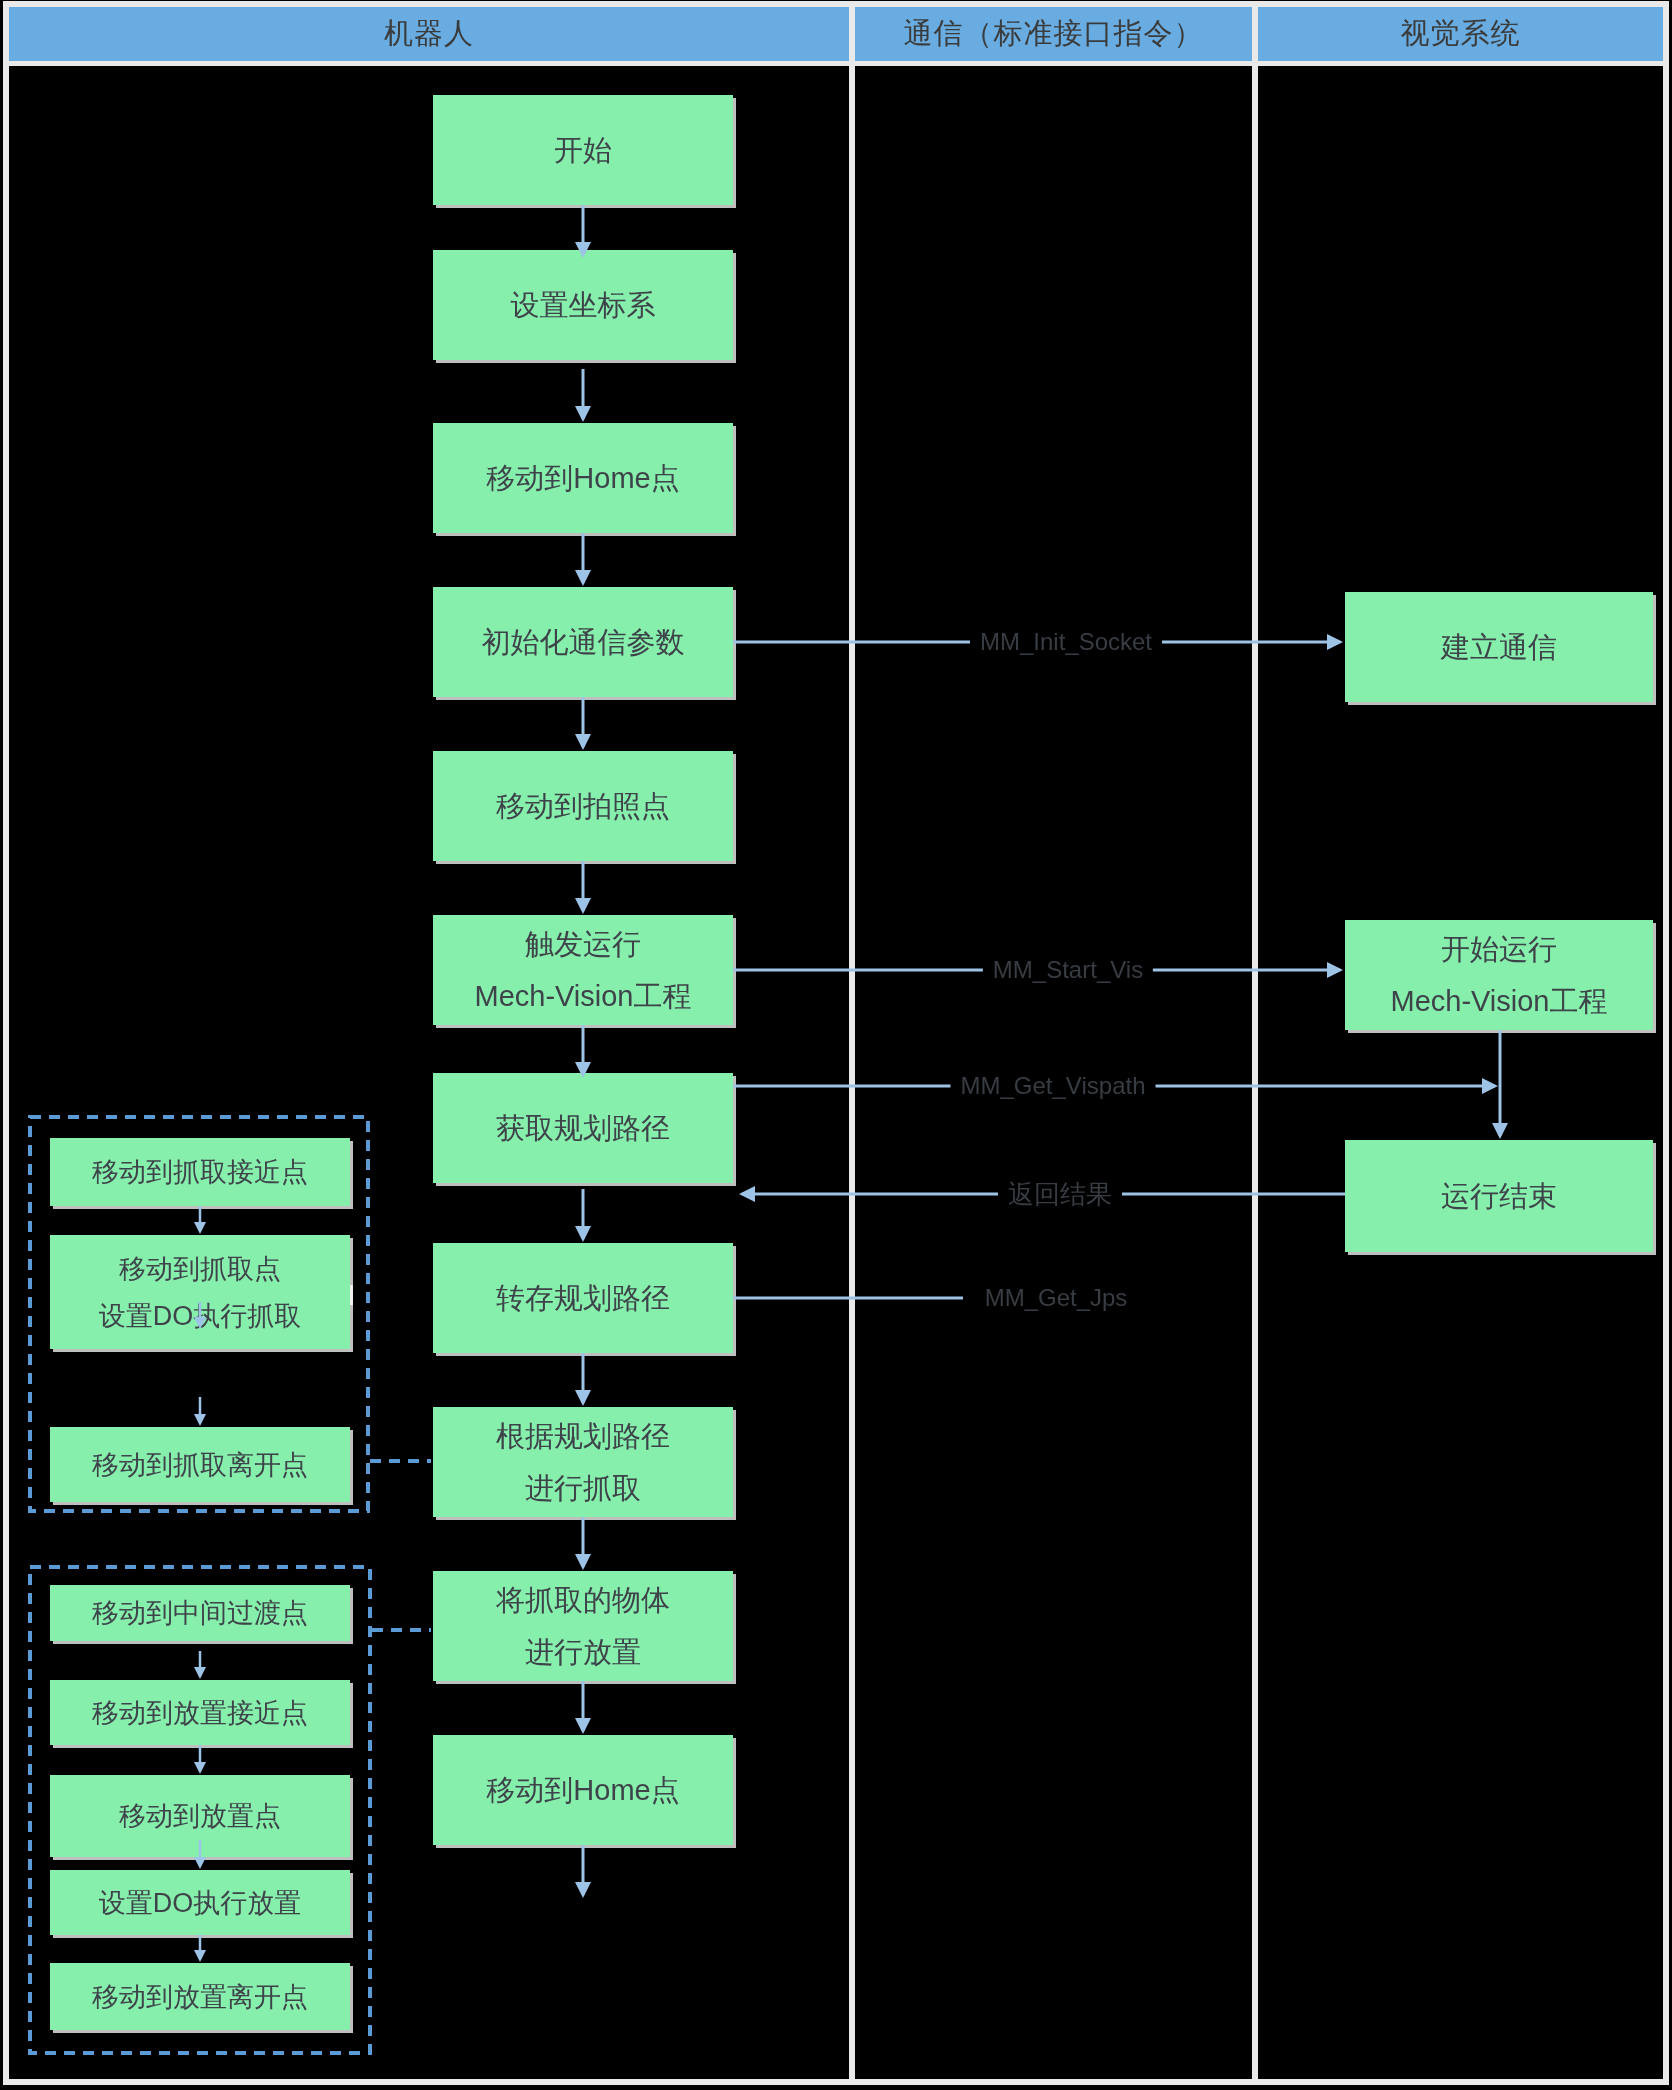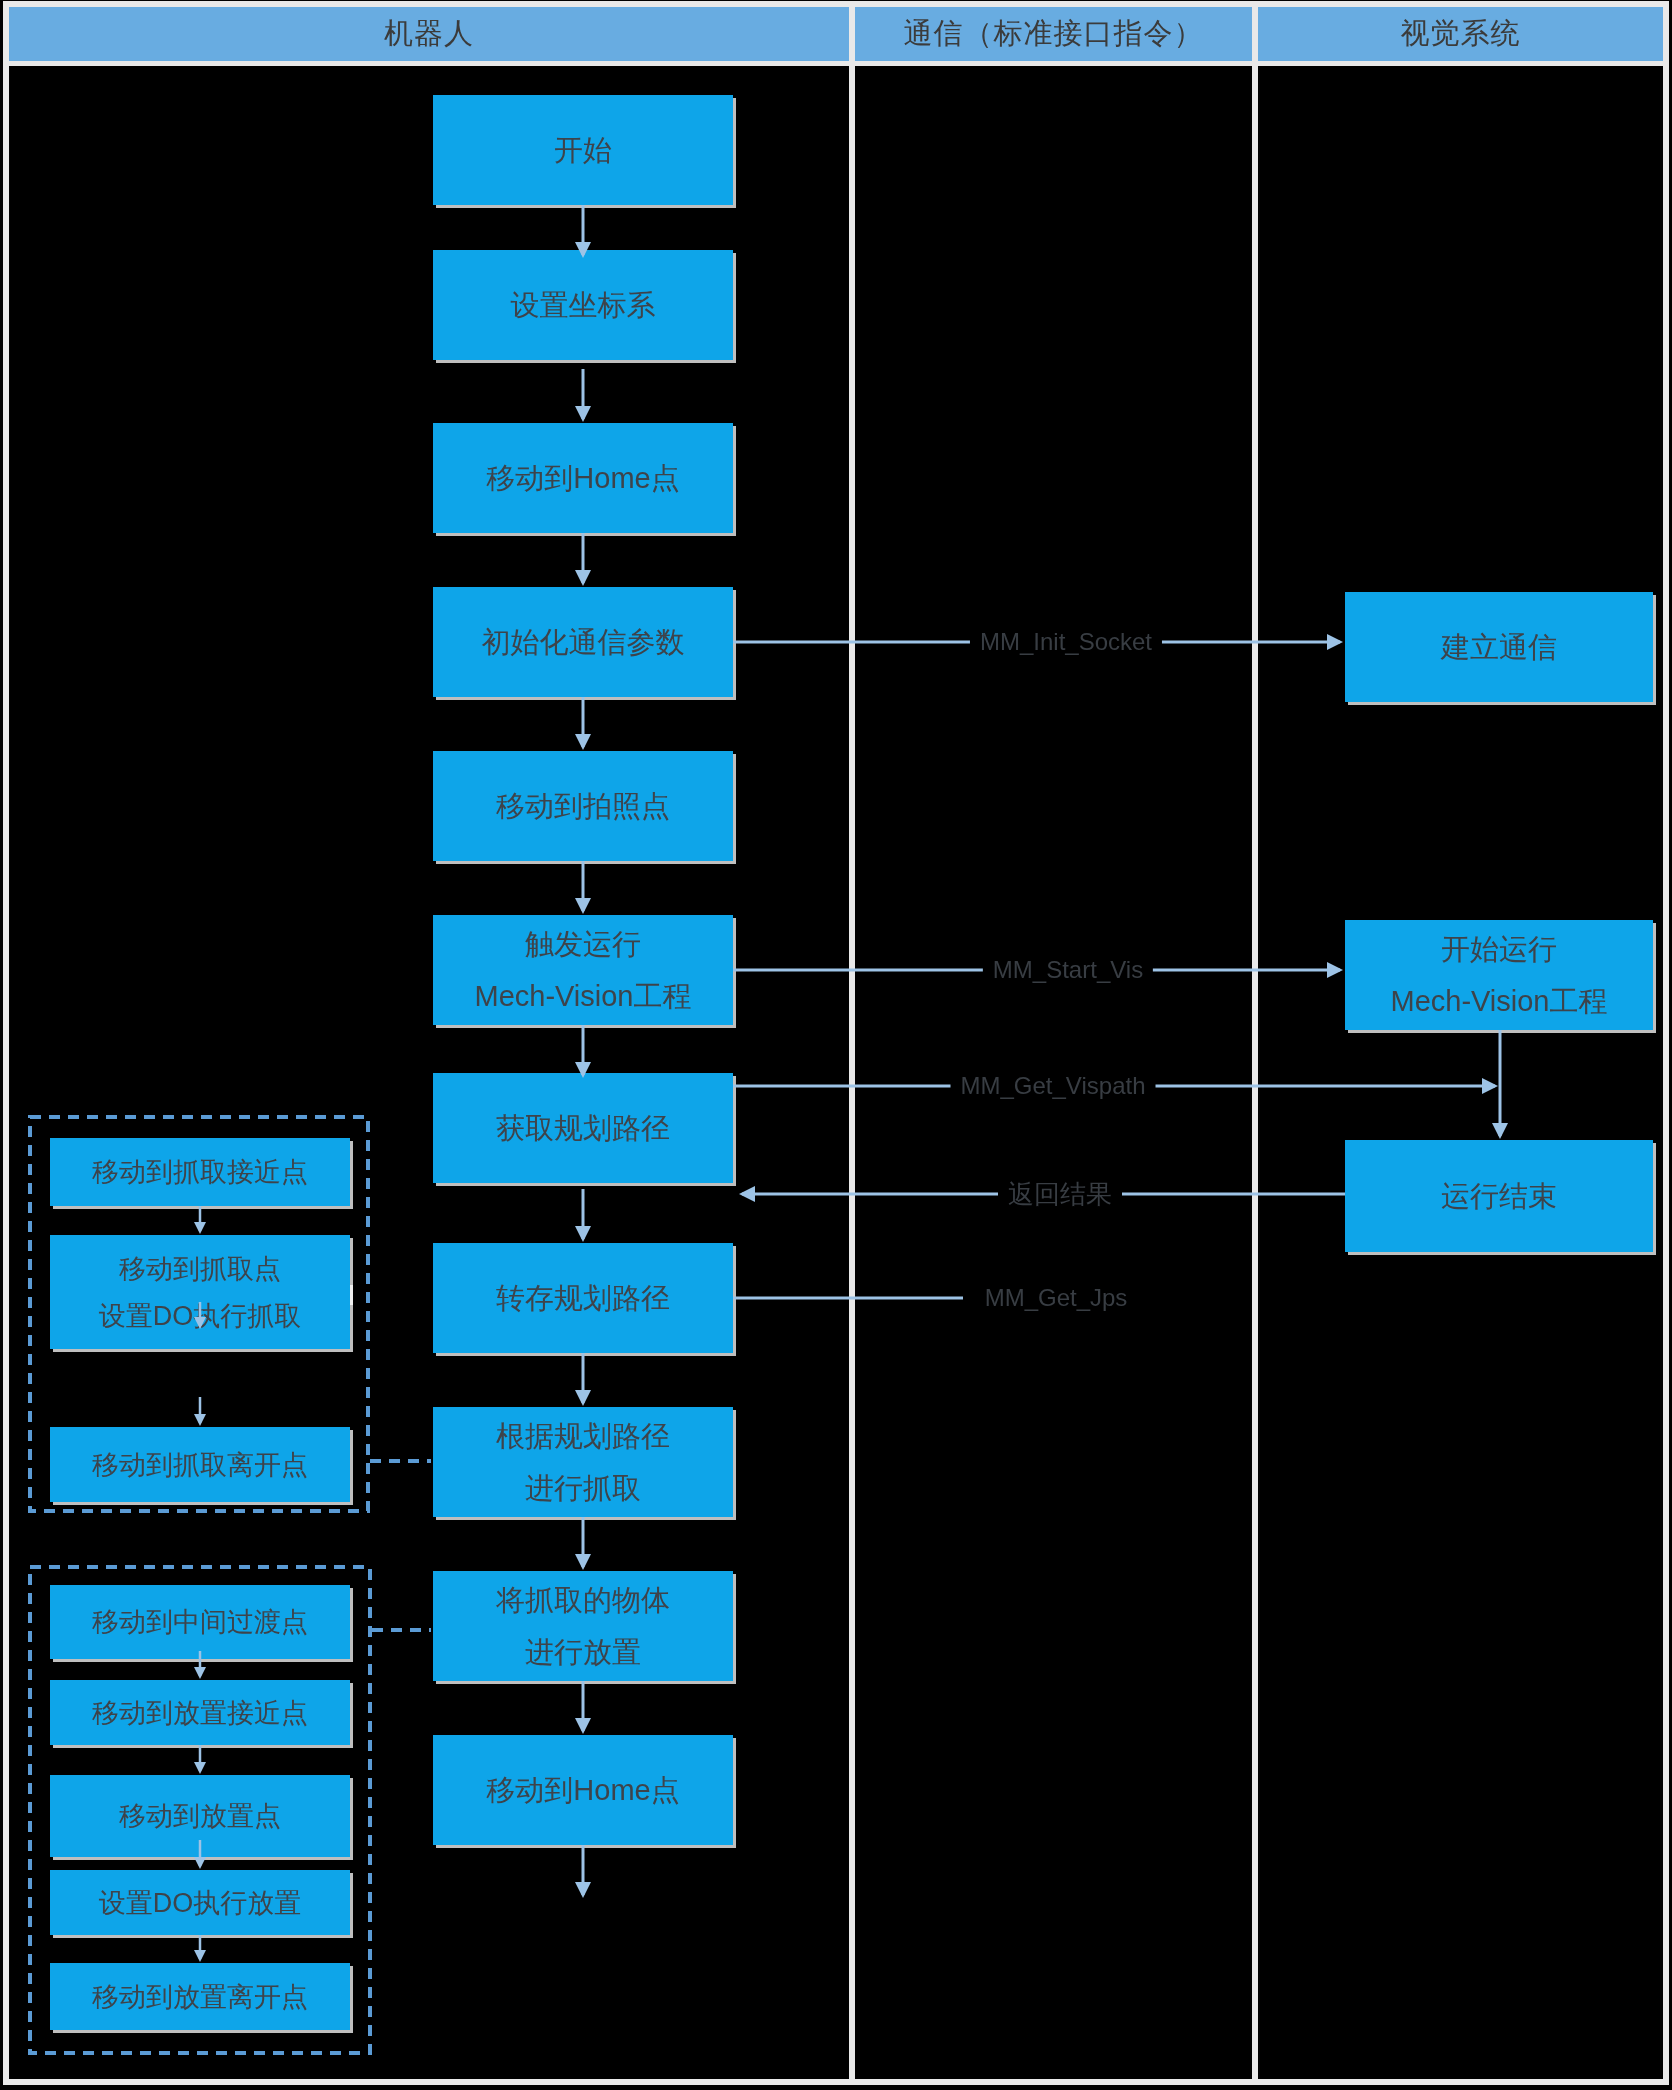--- a/index.html
+++ b/index.html
@@ -18,21 +18,21 @@
 
   
   .hcell{
     position:absolute;top:7px;height:54px;background:#68ACE1;
     display:flex;align-items:center;justify-content:center;
     color:#3B3B3B;font-size:29px;font-weight:normal;letter-spacing:1px;
   }
 
   
   .box{
-    position:absolute;background:#0ea5e9;color:#3E434A;
+    position:absolute;background:#86efac;color:#3E434A;
     display:flex;align-items:center;justify-content:center;text-align:center;
     box-shadow:3px 3px 0 rgba(255,255,255,0.75);
   }
   .box .txt{white-space:pre-line;}
   .box.main{left:433px;width:300px;height:110px;font-size:29px;line-height:52px;}
   .box.vision{left:1345px;width:308px;font-size:29px;line-height:52px;}
   .box.small{left:50px;width:300px;font-size:27px;}
 
   
   .linelabel{
@@ -122,21 +122,21 @@
   <div class="box small" style="top:1235px;height:67px;">
       <span class="txt">移动到抓取点</span>
     </div>
   <div class="box small" style="top:1264px;height:67px;margin-top:18px;">
       <span class="txt">设置DO执行抓取</span>
     </div>
   <div class="box small" style="top:1427px;height:75px;">
       <span class="txt">移动到抓取离开点</span>
     </div>
 
-  <div class="box small" style="top:1585px;height:74px;">
+  <div class="box small" style="top:1585px;height:56px;">
       <span class="txt">移动到中间过渡点</span>
     </div>
   <div class="box small" style="top:1680px;height:65px;">
       <span class="txt">移动到放置接近点</span>
     </div>
   <div class="box small" style="top:1775px;height:82px;">
       <span class="txt">移动到放置点</span>
     </div>
   <div class="box small" style="top:1870px;height:65px;">
       <span class="txt">设置DO执行放置</span>

